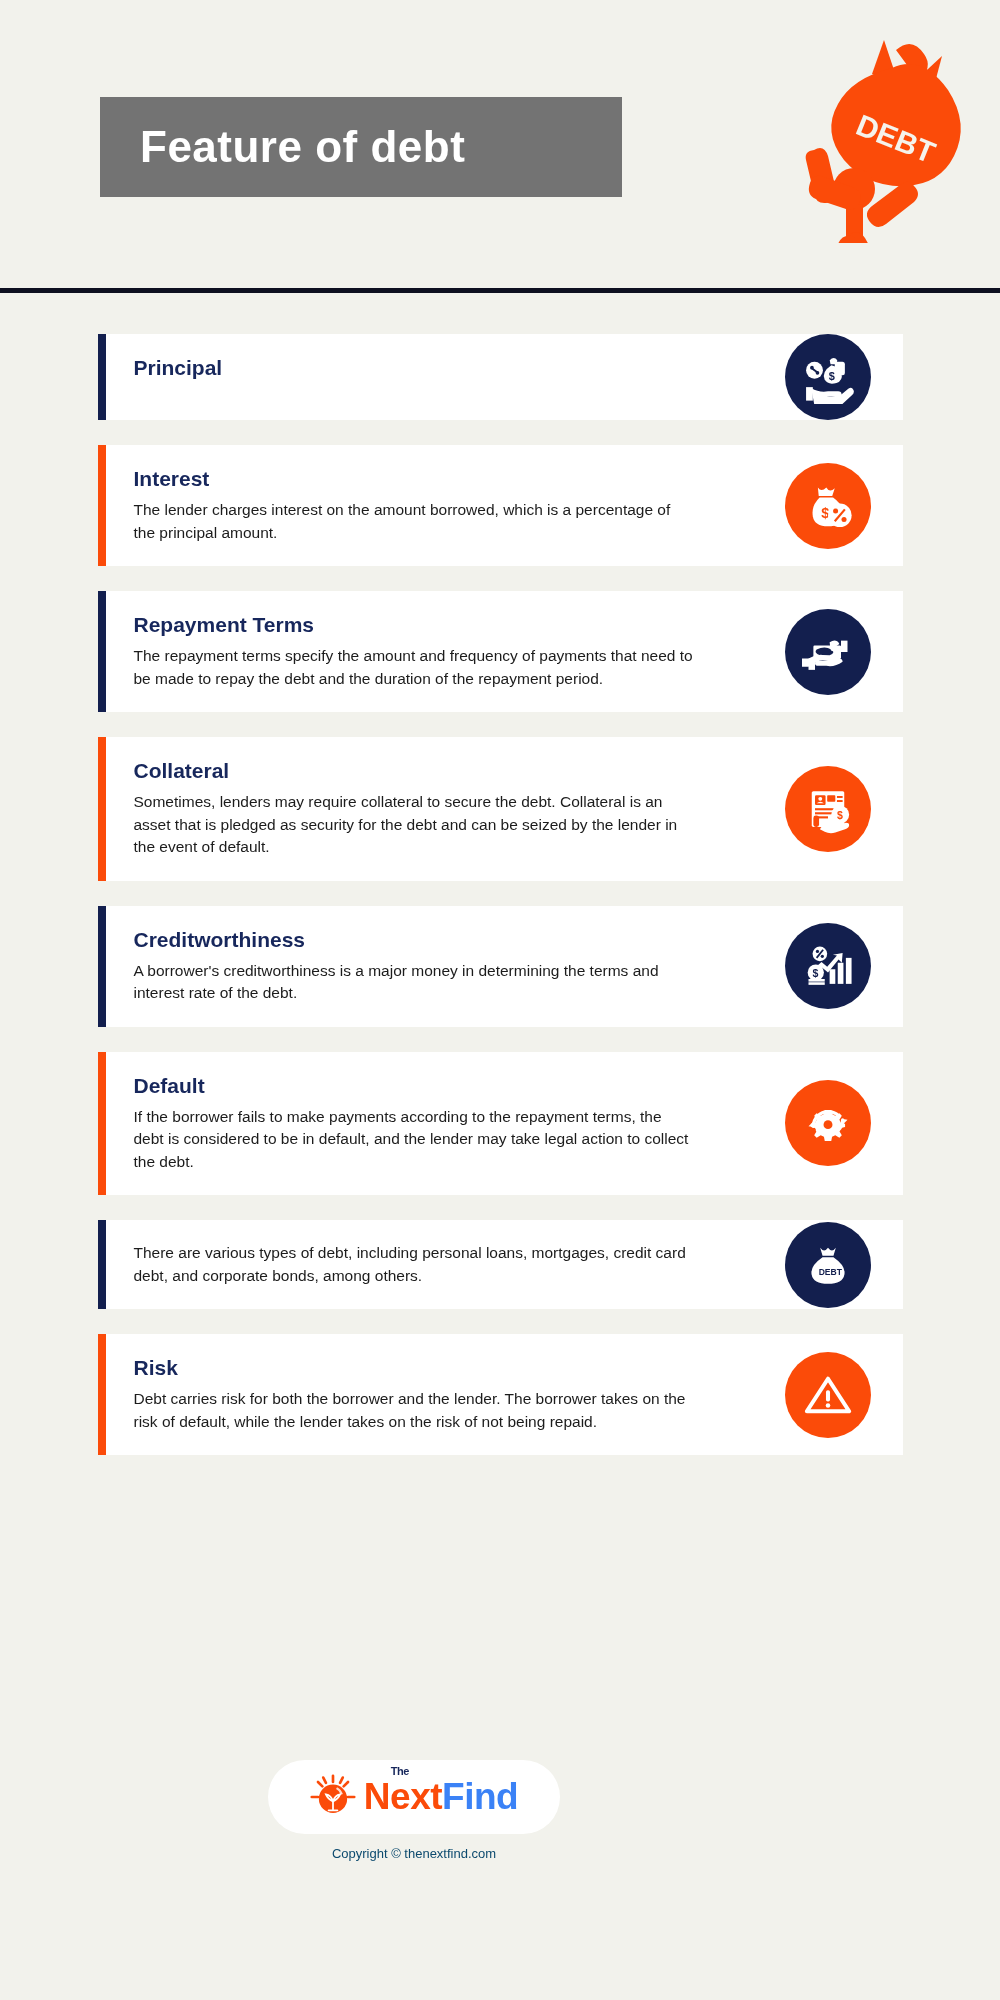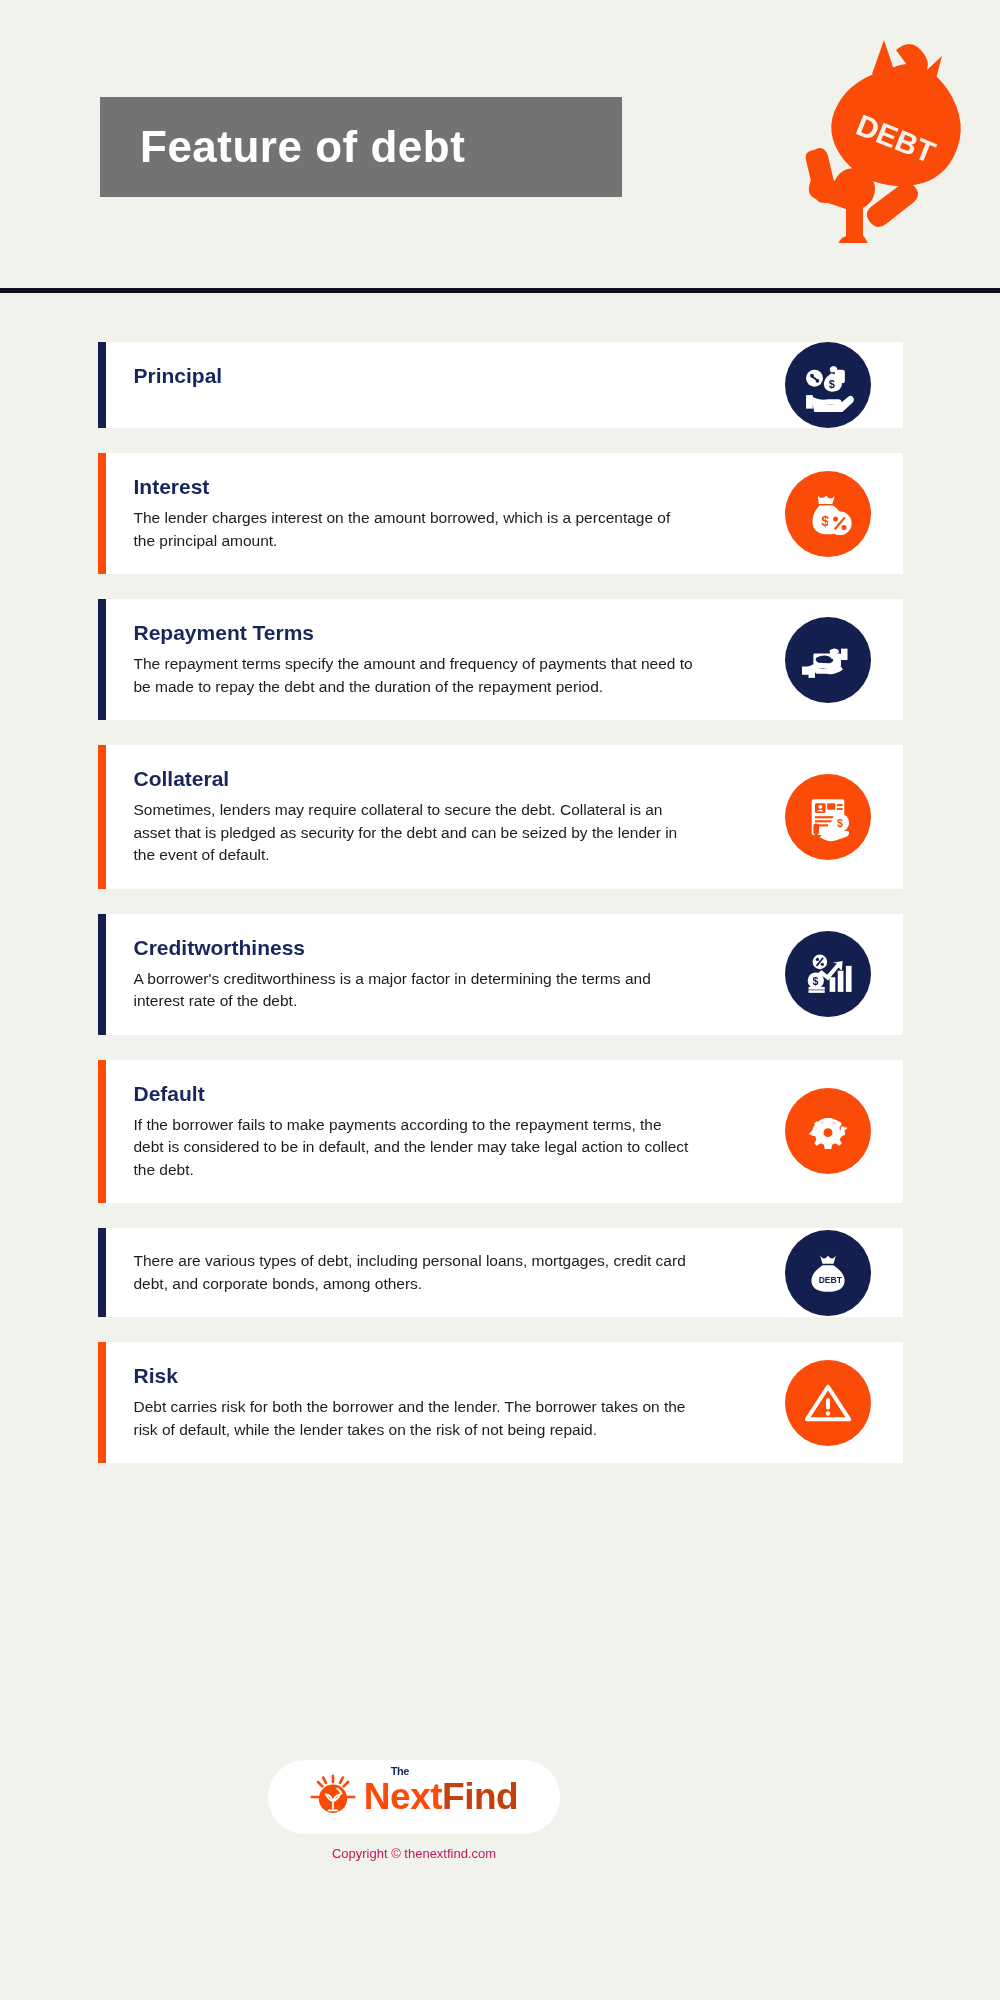--- a/index.html
+++ b/index.html
@@ -21,21 +21,21 @@
   .title-banner .title-text{
     color:#FFFFFF;font-size:44px;font-weight:bold;letter-spacing:.5px;
     margin-left:40px;line-height:1;
   }
   .hero-illustration{position:absolute;right:18px;top:28px;width:190px;height:215px;}
   .divider{
     position:absolute;left:0;top:288px;width:1000px;height:5px;background:#0E1020;
   }
 
   
-  .cards{position:absolute;left:0;top:342px;width:1000px;}
+  .cards{position:absolute;left:0;top:334px;width:1000px;}
   .card{
     position:relative;margin:0 auto 25px auto;width:805px;
     background:#FFFFFF;display:flex;align-items:stretch;
     box-sizing:border-box;
   }
   .accent{width:8px;flex:0 0 8px;}
   .accent.navy{background:#131F4E;}
   .accent.orange{background:#FB4B09;}
   .card-body{
     flex:1 1 auto;padding:22px 0 22px 28px;min-width:0;
@@ -58,26 +58,26 @@
 
   
   .footer{position:absolute;left:0;top:1760px;width:828px;text-align:center;}
   .logo-pill{
     display:inline-flex;align-items:center;justify-content:center;gap:8px;
     background:#FFFFFF;border-radius:46px;padding:14px 42px;
   }
   .logo-mark{width:46px;height:46px;flex:0 0 46px;}
   .logo-word{font-size:37px;font-weight:bold;letter-spacing:-.5px;position:relative;}
   .logo-word .next{color:#FB4B09;}
-  .logo-word .find{color:#c2410c;margin-top:6px;}
+  .logo-word .find{color:#3b82f6;margin-top:6px;}
   .logo-the{
     position:absolute;left:27px;top:-11px;font-size:11px;color:#17275C;font-weight:bold;
   }
   .copyright{
-    margin-top:12px;color:#be185d;font-size:13px;
+    margin-top:12px;color:#0c4a6e;font-size:13px;
   }
 </style>
 </head>
 <body>
 
 <div class="page">
 
   <div class="header">
 
     <div class="title-banner">
@@ -200,21 +200,21 @@
             <path d="M28 48 q10 5 18 3 l8 -2 q4 0 4 3 q0 3 -5 5 l-12 4 q-7 2 -13 -1 l-6 -3 Z"></path>
           </svg>
         </div>
       </div>
     </div>
 
     <div class="card">
       <div class="accent navy"></div>
       <div class="card-body">
         <div class="card-title">Creditworthiness</div>
-        <p class="card-desc">A borrower's creditworthiness is a major factor in determining the terms and interest rate of the debt.</p>
+        <p class="card-desc">A borrower's creditworthiness is a major money in determining the terms and interest rate of the debt.</p>
       </div>
       <div class="card-icon-wrap">
         <div class="icon-circle navy">
           <svg viewBox="0 0 64 64" width="52" height="52" fill="#FFFFFF">
             <circle cx="22" cy="17" r="9"></circle>
             <path d="M18 22 l8 -10" stroke="#131F4E" stroke-width="2.2" fill="none"></path>
             <circle cx="19" cy="14" r="2" fill="#131F4E"></circle>
             <circle cx="25" cy="20" r="2" fill="#131F4E"></circle>
             <path d="M14 36 l10 -9 l7 6 l12 -14 l-5 -1 l12 -2 l-1 12 l-4 -4 l-13 16 l-7 -6 l-8 7 Z"></path>
             <rect x="34" y="36" width="7" height="18"></rect>

